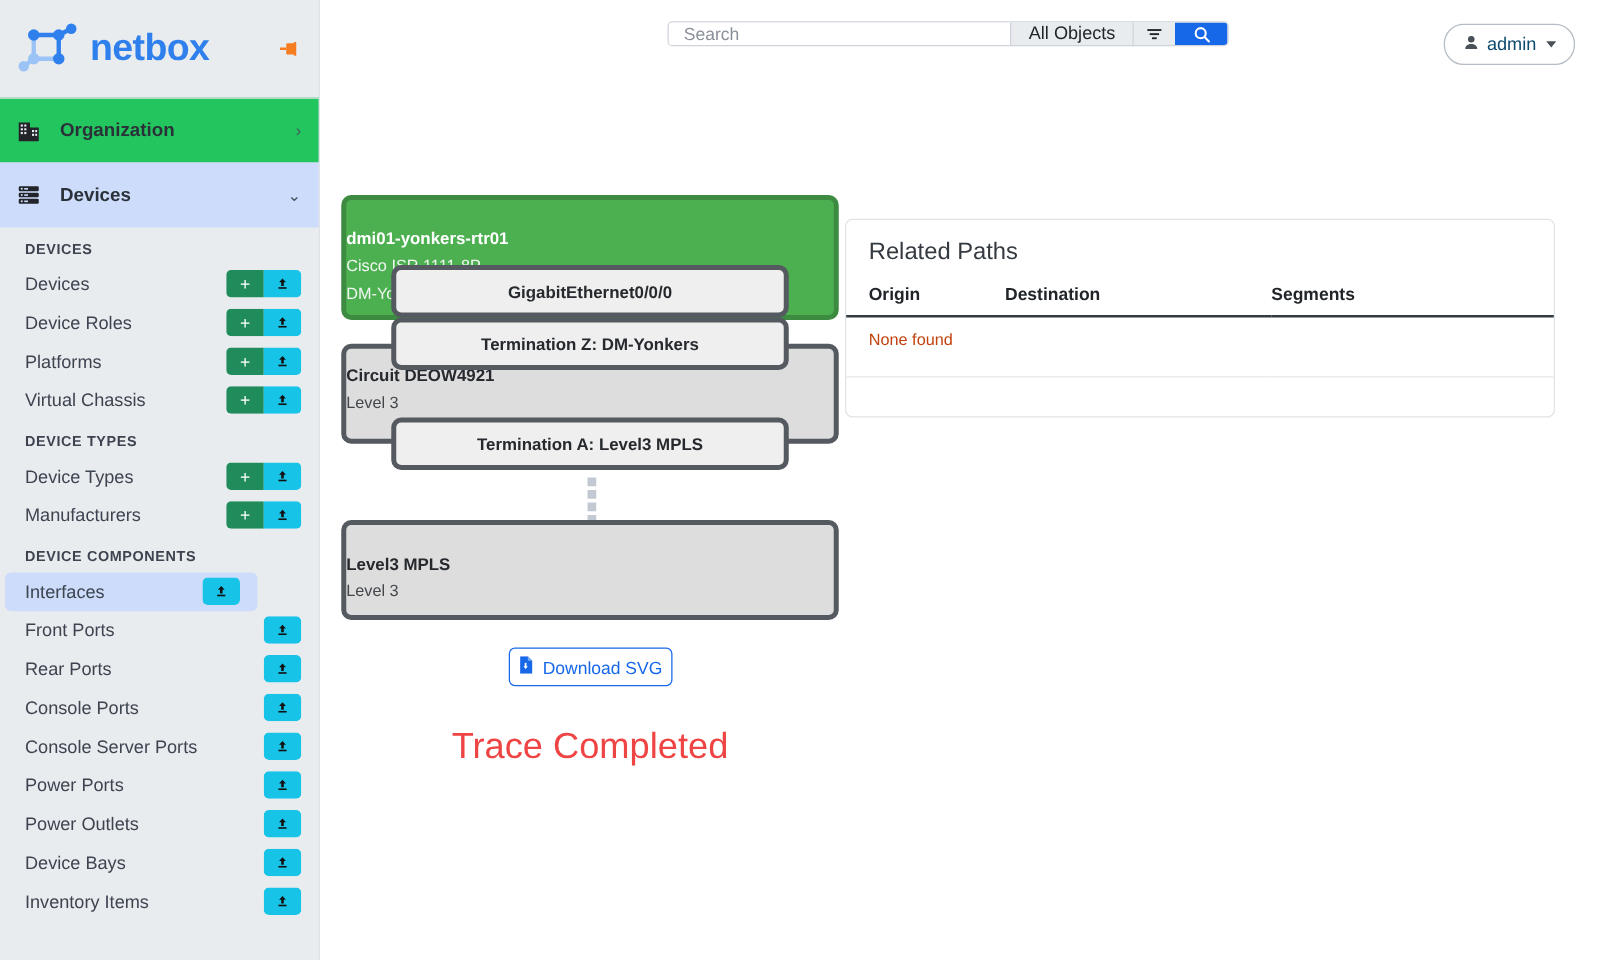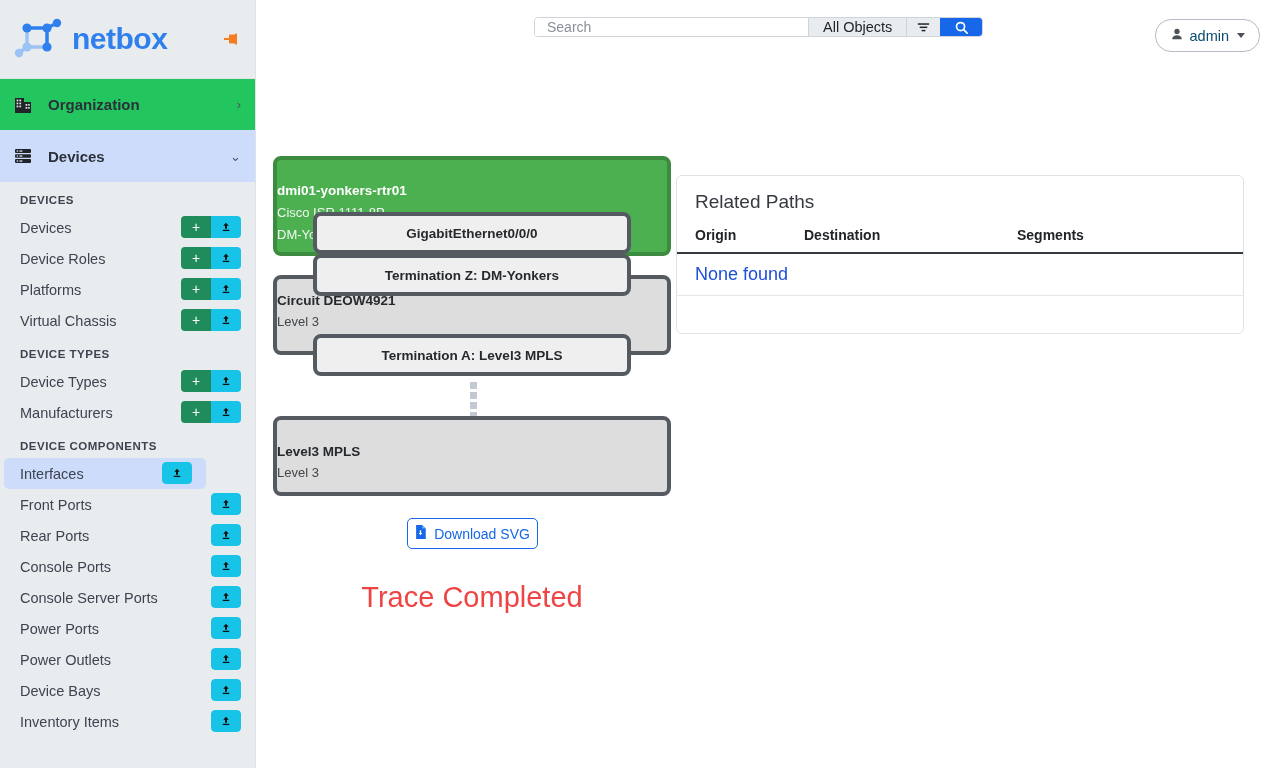--- a/index.html
+++ b/index.html
@@ -189,22 +189,22 @@
   }
   #rp-title { font-size: 19px; color: #343a40; padding: 15px 18px 0; }
   #rp-table { width: 100%; border-collapse: collapse; margin-top: 14px; }
   #rp-table th {
     text-align: left; font-size: 14px; font-weight: 700; color: #212529;
     padding: 0 0 9px 0; border-bottom: 2px solid #343a40;
   }
   #rp-table th:nth-child(1) { padding-left: 18px; width: 127px; }
   #rp-table th:nth-child(2) { width: 213px; }
   #rp-table td {
-    font-size: 18px; color: #1d4ed8;
-    padding: 10px 0 10px 18px; border-bottom: 1px solid #e5e8eb;
+    font-size: 13px; color: #c2410c;
+    padding: 10px 0 22px 18px; border-bottom: 1px solid #e5e8eb;
   }
 </style>
 </head>
 <body>
 
 <div id="sidebar">
 
   <div id="brand">
     <span id="brand-logo">
       <svg viewBox="0 0 52 44" width="52" height="44">

